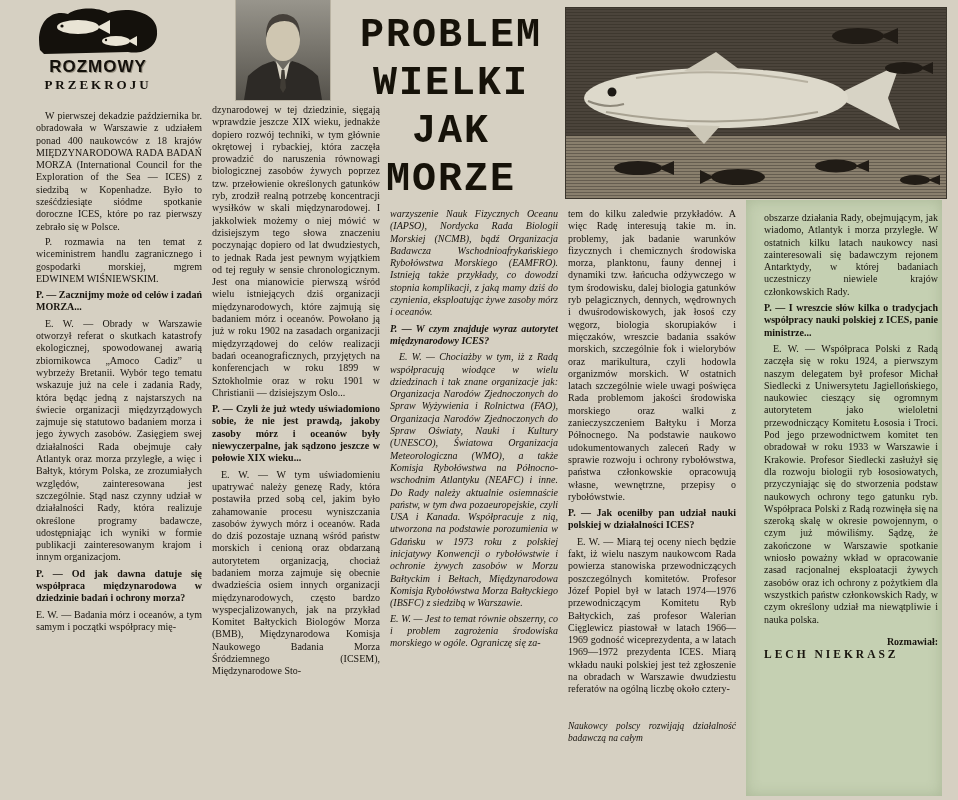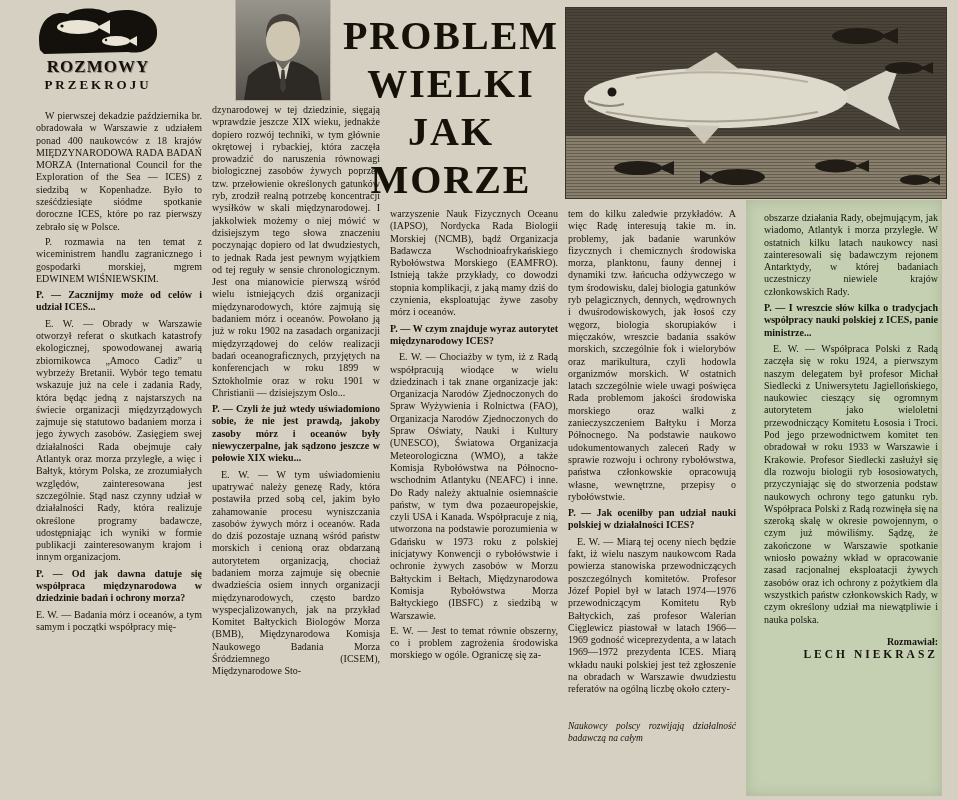--- a/index.html
+++ b/index.html
@@ -4,53 +4,53 @@
 <style>
   html,body { margin:0; padding:0; background:#8a8578; }
   .page {
     position:relative; width:958px; height:800px; overflow:hidden;
     background:#d6d0c2;
     font-family:"Liberation Serif", serif;
   }
   
   .logo { position:absolute; left:36px; top:6px; width:124px; text-align:center; }
   .logo-art { display:block; width:124px; height:50px; }
-  .logo-w1 { font-family:Liberation Serif, serif; font-weight:bold; font-size:17px;
+  .logo-w1 { font-family:Liberation Sans, sans-serif; font-weight:bold; font-size:17px;
              letter-spacing:1px; color:#14110c; margin-top:1px; text-shadow:1px 1px 0 #9a9384; }
   .logo-w2 { font-size:13px; font-weight:bold; letter-spacing:3px; color:#14110c; }
   
   .portrait { position:absolute; left:236px; top:0; width:94px; height:100px;
               box-shadow:0 0 0 1px #b9b2a2; }
   .portrait svg { display:block; width:94px; height:100px; }
   
   .title { position:absolute; left:336px; top:12px; width:230px; text-align:center;
-           font-family:Liberation Serif, serif; font-weight:bold; color:#161209; }
+           font-family:Liberation Mono, monospace; font-weight:bold; color:#161209; }
   .title-line { font-size:40px; line-height:48px; letter-spacing:2px; }
   
   .engraving { position:absolute; left:566px; top:8px; width:380px; height:190px;
                box-shadow:0 0 0 1px #3a352c; }
   .engraving svg { display:block; width:380px; height:190px; }
   
   .green-panel { position:absolute; left:746px; top:200px; width:196px; height:596px;
                  background:#c5d0b2; box-shadow:inset 0 0 14px rgba(90,110,70,.25); }
   
   .col { position:absolute; overflow:hidden; color:#17130d; }
   .col1 { left:36px;  top:110px; width:166px; height:686px; }
   .col2 { left:212px; top:104px; width:168px; height:692px; }
-  .col3 { left:390px; top:208px; width:168px; height:588px; }
+  .col3 { left:390px; top:208px; width:168px; height:588px;font-style:italic; }
   .col4 { left:568px; top:208px; width:168px; height:588px; }
   .col5 { left:756px; top:212px; width:174px; height:582px;margin-left:8px; }
   .body { margin:0 0 3px; font-size:10px; line-height:12.3px; text-align:justify;
           overflow-wrap:break-word; }
   .ind  { text-indent:9px; }
   .q    { font-weight:bold; margin:4px 0; }
   .bold { font-weight:normal; }
   .caption { margin-top:24px; font-size:9.5px; font-style:italic; }
   .byline-label { margin:10px 0 1px; font-size:10px; font-weight:bold; text-align:right; }
-  .byline-name  { margin:0; font-size:11.5px; font-weight:bold; letter-spacing:3px; text-align:right; }
+  .byline-name  { margin:0; font-size:11.5px; font-weight:bold; letter-spacing:3px; text-align:left; }
 </style>
 </head>
 <body>
 
 <div class="page">
 
   <div class="logo">
     <svg class="logo-art" viewBox="0 0 124 50" aria-hidden="true">
       <path d="M4,44 C-1,18 14,3 32,8 C42,1 62,1 72,7 C94,-1 122,7 121,26 C122,40 108,49 92,46 L8,48 Z" fill="#14110c"></path>
       <g fill="#e9e4d5">
@@ -126,21 +126,21 @@
           <polygon points="362,172 374,167 374,177"></polygon>
       </g>
     </svg>
   </div>
 
   <div class="green-panel"></div>
 
   <div class="col col1">
     <p class="body ind">W pierwszej dekadzie października br. obradowała w Warszawie z udziałem ponad 400 naukowców z 18 krajów MIĘDZYNARODOWA RADA BADAŃ MORZA (International Council for the Exploration of the Sea — ICES) z siedzibą w Kopenhadze. Było to sześćdziesiąte siódme spotkanie doroczne ICES, które po raz pierwszy zebrało się w Polsce.</p>
     <p class="body ind"><span>P. rozmawia na ten temat z wiceministrem handlu zagranicznego i gospodarki morskiej, mgrem</span> <span class="bold">EDWINEM WIŚNIEWSKIM.</span></p>
-    <p class="body q">P. — Zacznijmy może od celów i udział ICES...</p>
+    <p class="body q">P. — Zacznijmy może od celów i zadań MORZA...</p>
     <p class="body ind">E. W. — Obrady w Warszawie otworzył referat o skutkach katastrofy ekologicznej, spowodowanej awarią zbiornikowca „Amoco Cadiz” u wybrzeży Bretanii. Wybór tego tematu wskazuje już na cele i zadania Rady, która będąc jedną z najstarszych na świecie organizacji międzyrządowych zajmuje się statutowo badaniem morza i jego żywych zasobów. Zasięgiem swej działalności Rada obejmuje cały Atlantyk oraz morza przyległe, a więc i Bałtyk, którym Polska, ze zrozumiałych względów, zainteresowana jest szczególnie. Stąd nasz czynny udział w działalności Rady, która realizuje określone programy badawcze, udostępniając ich wyniki w formie publikacji zainteresowanym krajom i innym organizacjom.</p>
     <p class="body q">P. — Od jak dawna datuje się współpraca międzynarodowa w dziedzinie badań i ochrony morza?</p>
     <p class="body">E. W. — Badania mórz i oceanów, a tym samym i początki współpracy mię-</p>
   </div>
 
   <div class="col col2">
     <p class="body">dzynarodowej w tej dziedzinie, sięgają wprawdzie jeszcze XIX wieku, jednakże dopiero rozwój techniki, w tym głównie okrętowej i rybackiej, która zaczęła prowadzić do naruszenia równowagi biologicznej zasobów żywych poprzez tzw. przełowienie określonych gatunków ryb, zrodził realną potrzebę koncentracji wysiłków w skali międzynarodowej. I jakkolwiek możemy o niej mówić w dzisiejszym tego słowa znaczeniu poczynając dopiero od lat dwudziestych, to jednak Rada jest pewnym wyjątkiem od tej reguły w sensie chronologicznym. Jest ona mianowicie pierwszą wśród wielu istniejących dziś organizacji międzynarodowych, które zajmują się badaniem mórz i oceanów. Powołano ją już w roku 1902 na zasadach organizacji międzyrządowej do celów realizacji badań oceanograficznych, przyjętych na konferencjach w roku 1899 w Sztokholmie oraz w roku 1901 w Christianii — dzisiejszym Oslo...</p>
     <p class="body q">P. — Czyli że już wtedy uświadomiono sobie, że nie jest prawdą, jakoby zasoby mórz i oceanów były niewyczerpalne, jak sądzono jeszcze w połowie XIX wieku...</p>
     <p class="body ind">E. W. — W tym uświadomieniu upatrywać należy genezę Rady, która postawiła przed sobą cel, jakim było zahamowanie procesu wyniszczania zasobów żywych mórz i oceanów. Rada do dziś pozostaje uznaną wśród państw morskich i cenioną oraz obdarzaną autorytetem organizacją, chociaż badaniem morza zajmuje się obecnie dwadzieścia osiem innych organizacji międzynarodowych, często bardzo wyspecjalizowanych, jak na przykład Komitet Bałtyckich Biologów Morza (BMB), Międzynarodowa Komisja Naukowego Badania Morza Śródziemnego (ICSEM), Międzynarodowe Sto-</p>
   </div>

